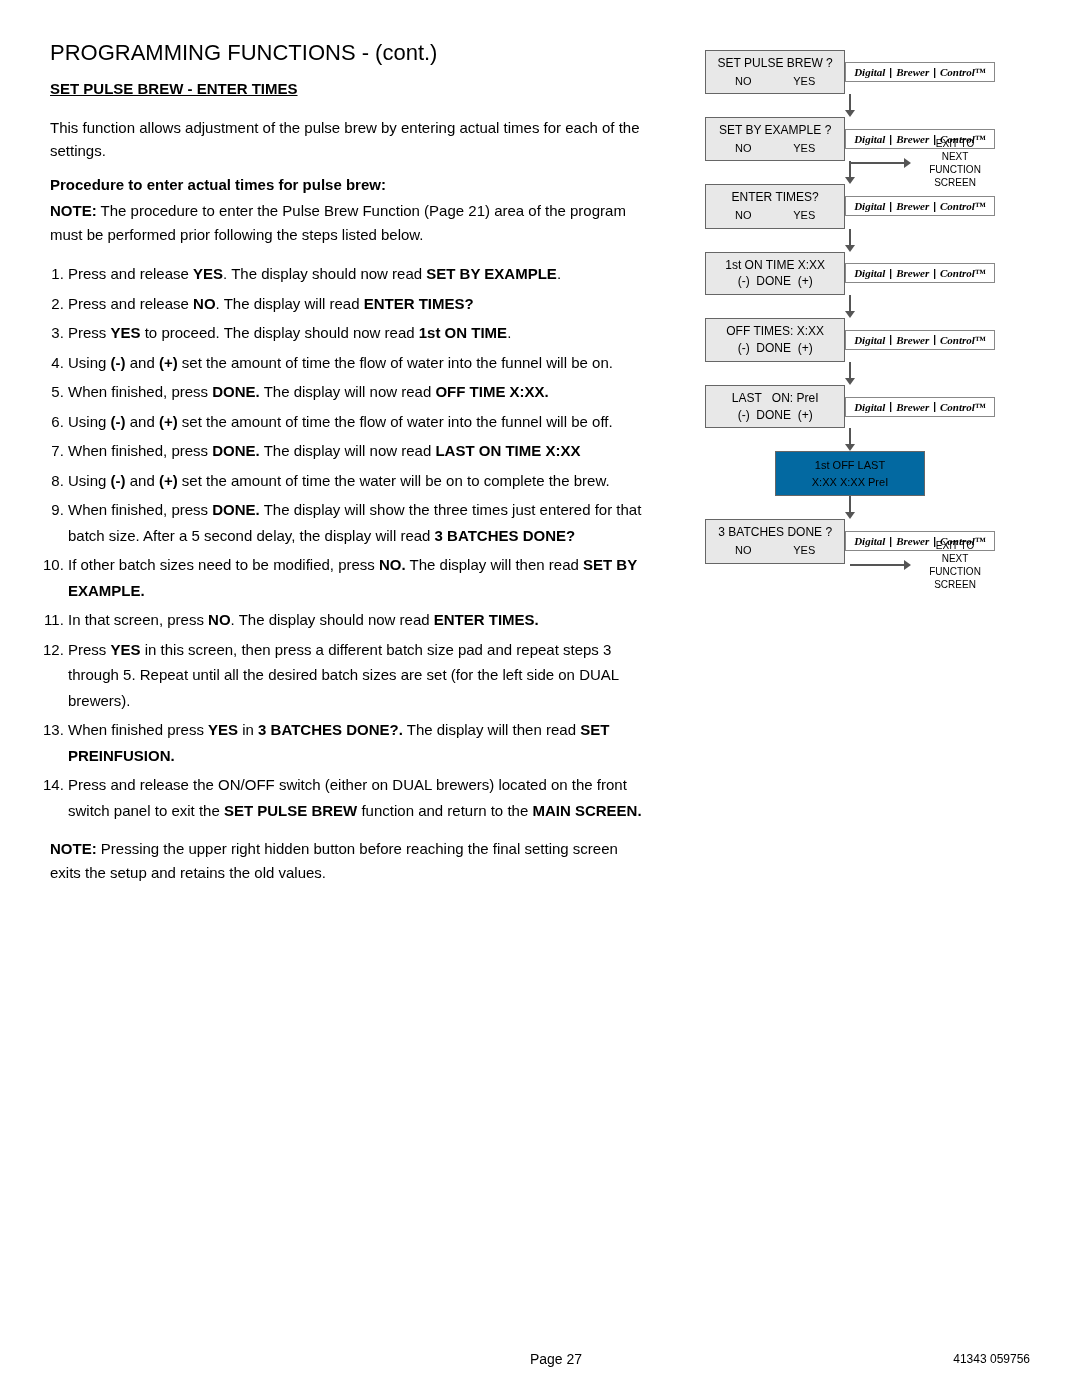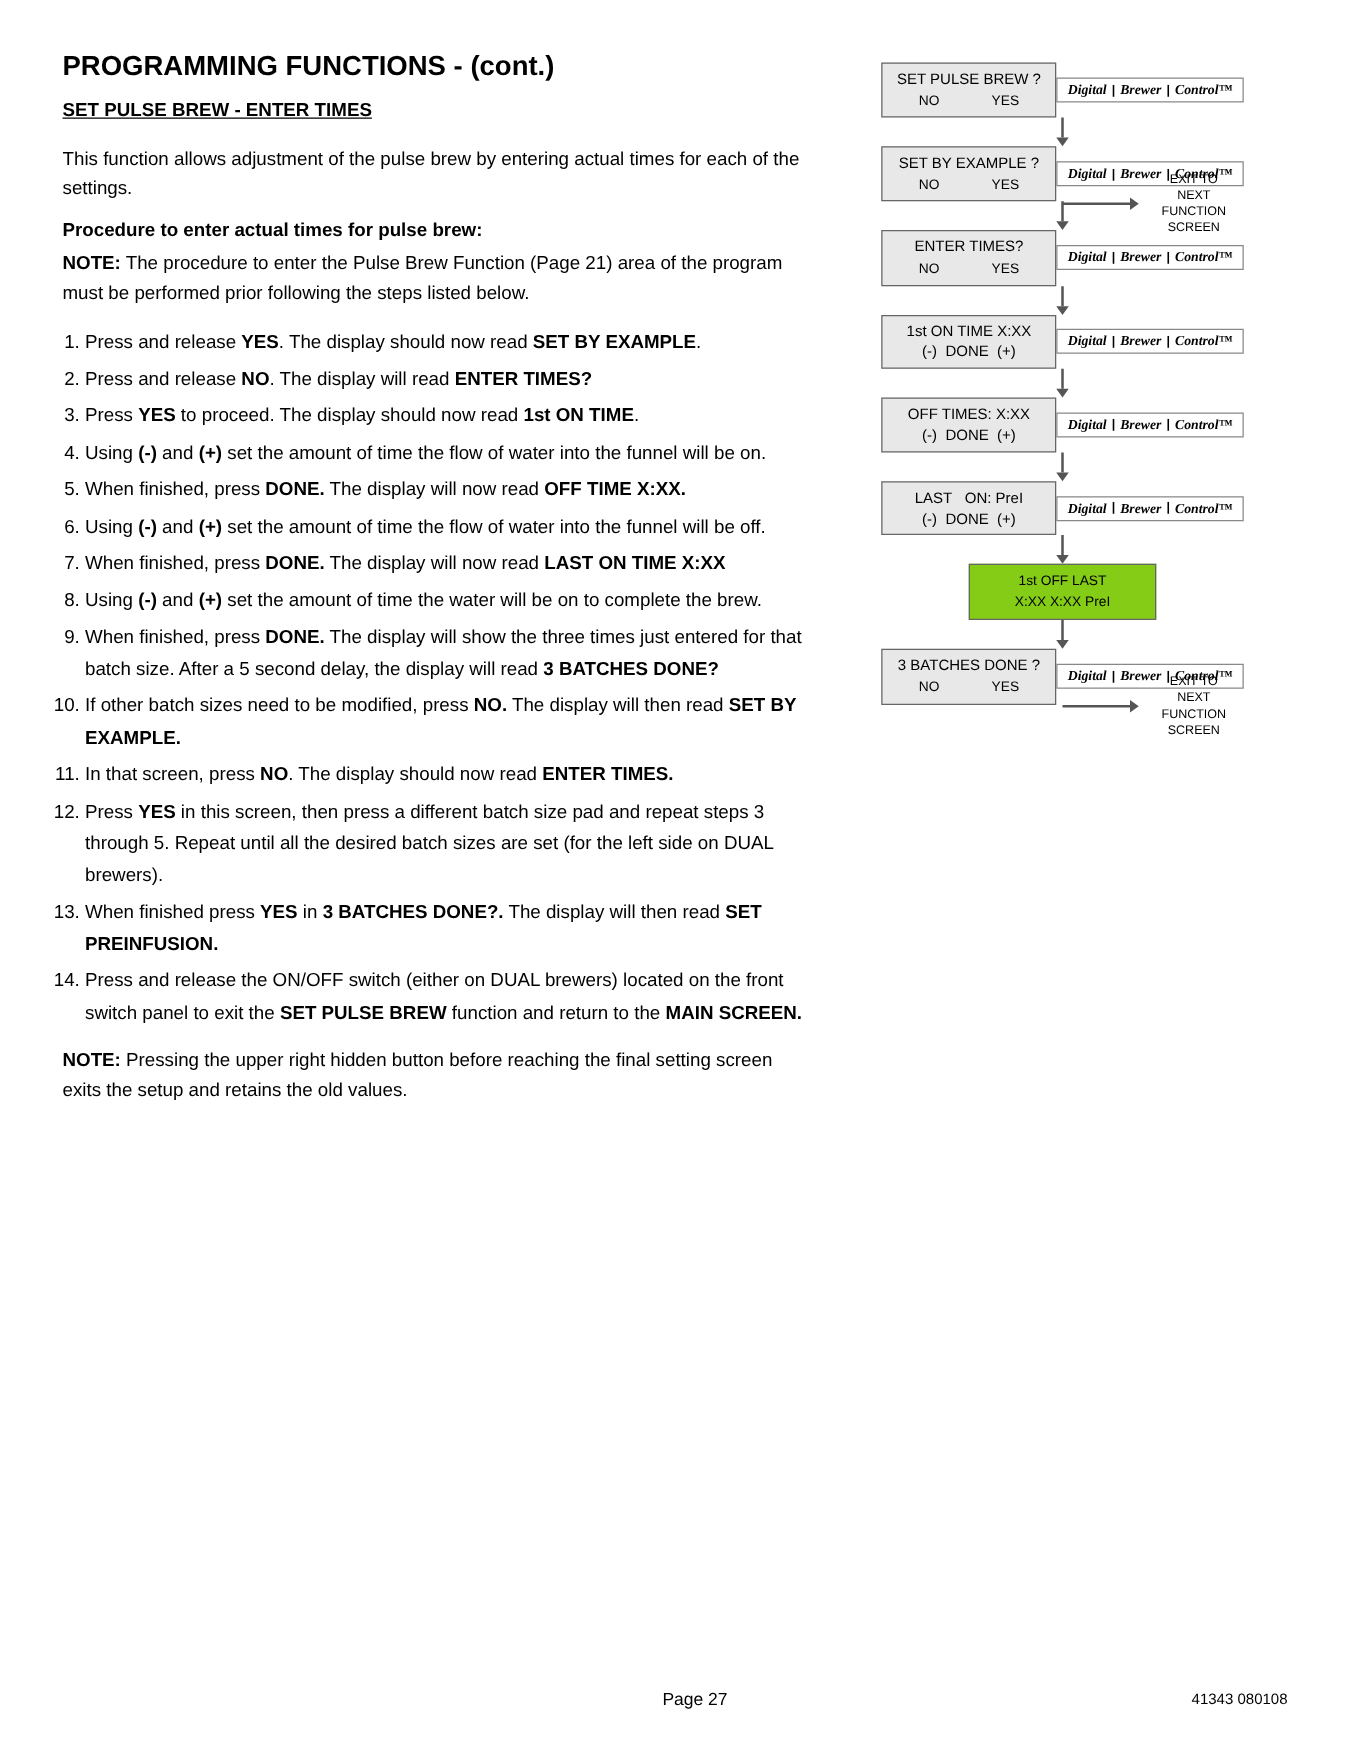--- a/index.html
+++ b/index.html
@@ -21,21 +21,21 @@
       flex: 1;
       padding-right: 20px;
     }
     .right-col {
       width: 360px;
       padding-top: 10px;
       position: relative;
     }
     h1.page-title {
       font-size: 22px;
-      font-weight: bold;
+      font-weight: normal;
       margin-bottom: 14px;
     }
     h2.section-title {
       font-size: 15px;
       font-weight: bold;
       text-decoration: underline;
       margin-bottom: 20px;
     }
     p.intro {
       margin-bottom: 14px;
@@ -139,21 +139,21 @@
       font-size: 14px;
       margin-left: 32px;
     }
     .doc-num {
       position: absolute;
       right: 50px;
       font-size: 12px;
     }
     .summary-table {
       border: 1.5px solid #666;
-      background: #84cc16;
+      background: #0369a1;
       padding: 5px 10px;
       font-size: 11px;
       text-align: center;
       min-width: 150px;
       line-height: 1.5;
     }
     .arrow-connector {
       display: flex;
       flex-direction: column;
       align-items: center;
@@ -371,14 +371,14 @@
           <div style="font-size:10px;margin-left:4px;line-height:1.3;text-align:center;">EXIT TO<br>NEXT FUNCTION<br>SCREEN</div>
         </div>
       </div>
 
     </div>
   </div>
 </div>
 
 <div class="page-footer">
   <span class="page-num">Page 27</span>
-  <span class="doc-num">41343 080108</span>
+  <span class="doc-num">41343 059756</span>
 </div>
 
 </body></html>

